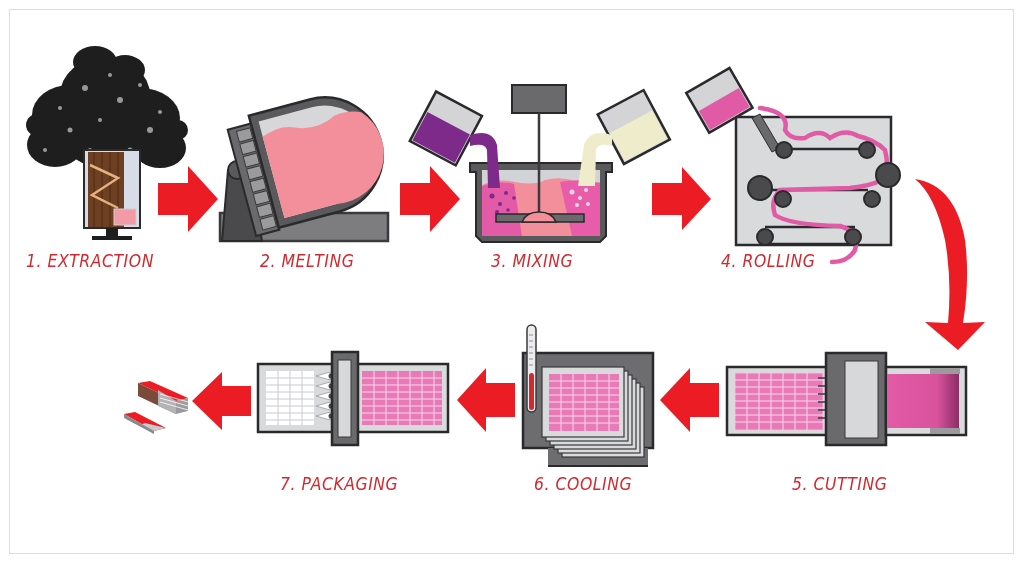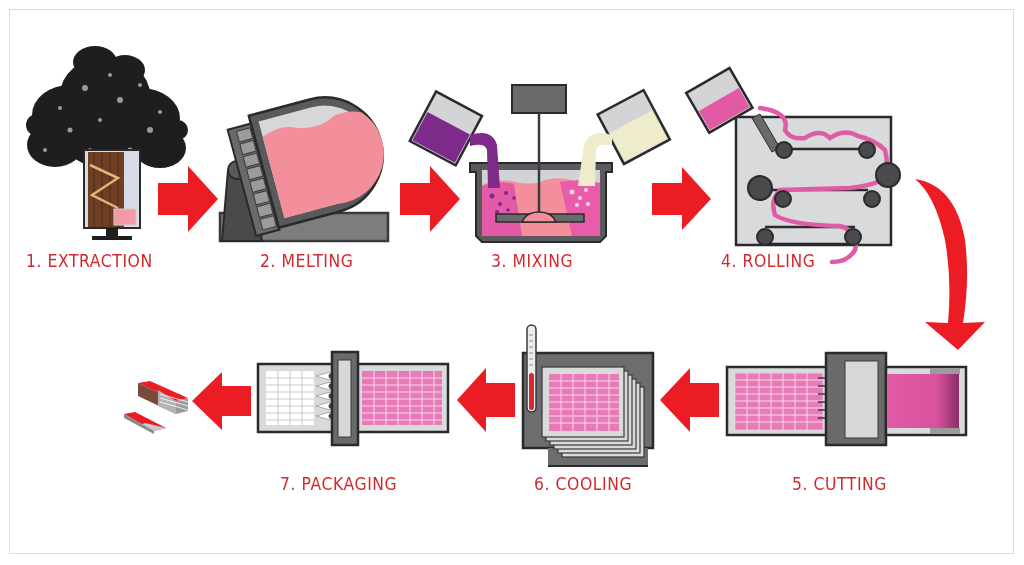--- a/index.html
+++ b/index.html
@@ -1,18 +1,18 @@
 <!DOCTYPE html>
 <html><head>
 <meta charset="utf-8">
 <style>
   html, body { margin: 0; padding: 0; background: #ffffff; }
   body { width: 1024px; height: 565px; position: relative; overflow: hidden; font-family: "DejaVu Sans", sans-serif; }
   .frame { position: absolute; left: 9px; top: 9px; width: 1003px; height: 543px; border: 1px solid #dcdcdc; background: #fff; }
-  .stage { position: absolute; left: 0; top: 0; width: 1024px; height: 565px; }
+  .stage { position: absolute; left: 0; top: 0; width: 1024px; height: 565px; font-style: italic; }
   .label { position: absolute; font-family: "DejaVu Sans", sans-serif; font-size: 17px; font-weight: normal; color: #d3282d; letter-spacing: 0.6px; white-space: nowrap; transform: scaleX(0.92); transform-origin: left center; }
   svg { position: absolute; left: 0; top: 0; }
 </style>
 </head>
 <body>
 
 <div class="frame"></div>
 
 <div class="stage">
 <svg width="1024" height="565" viewBox="0 0 1024 565" xmlns="http://www.w3.org/2000/svg">

